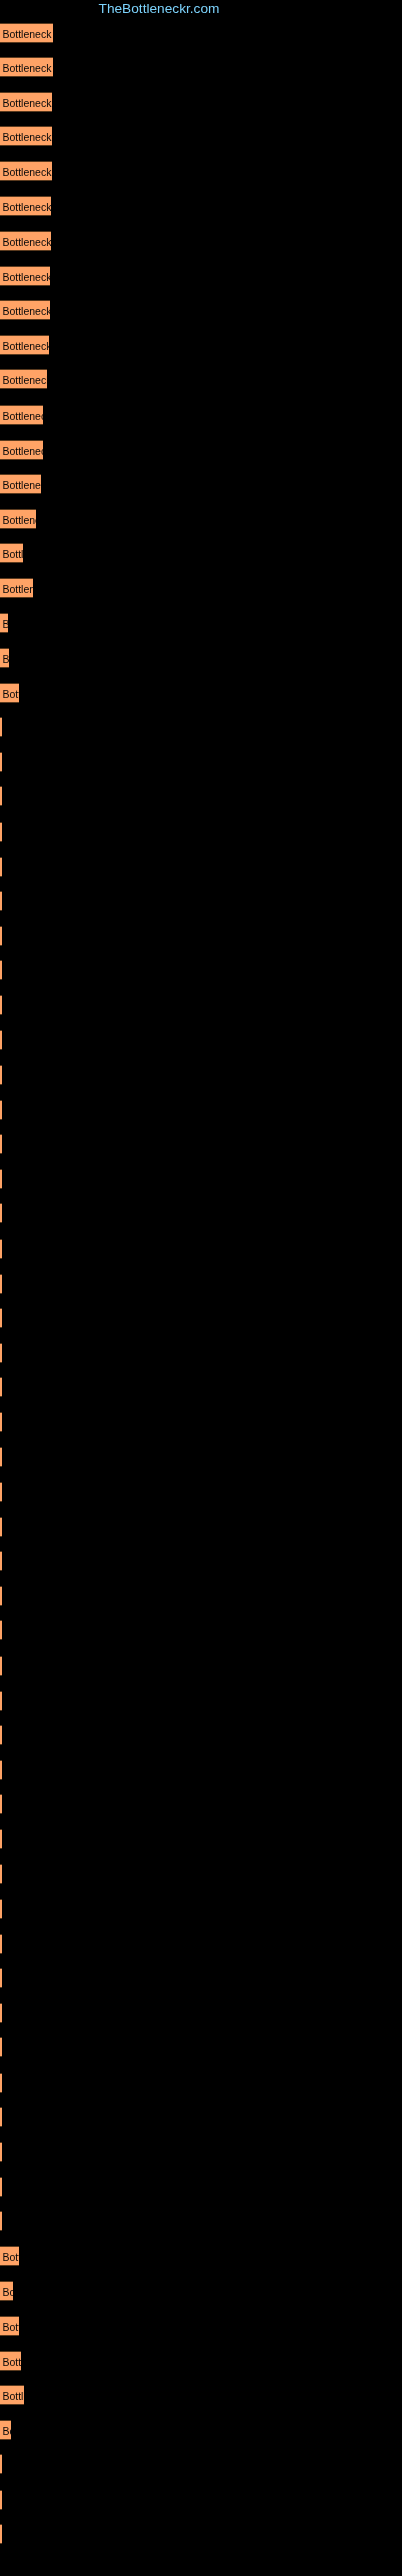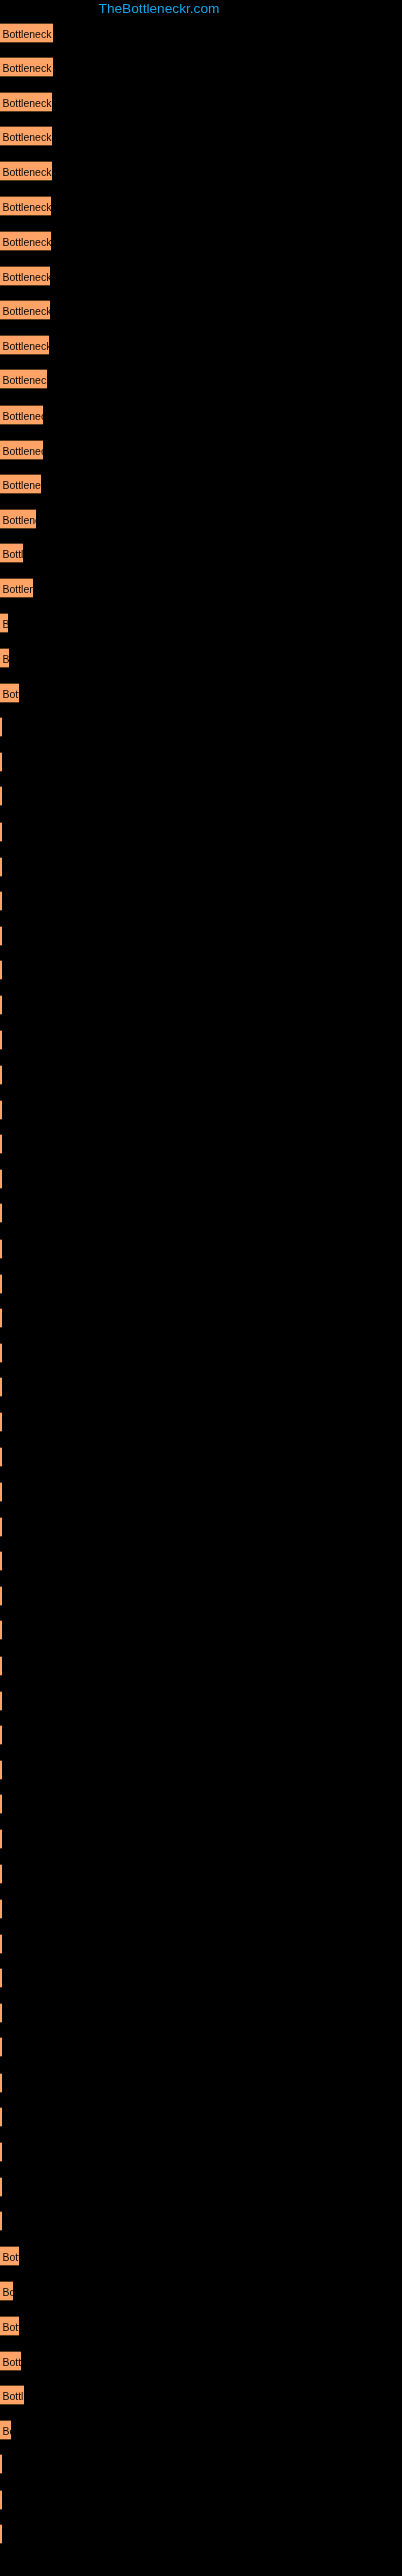--- a/index.html
+++ b/index.html
@@ -14,21 +14,21 @@
     overflow: hidden;
     font-family: "Liberation Sans", sans-serif;
   }
 
   .site-title {
     position: absolute;
     top: 0.8px;
     left: 0;
     width: 318px;
     text-align: center;
-    color: #0ea5e9;
+    color: #7dd3fc;
     font-size: 13.7px;
     font-family: "Liberation Sans", sans-serif;
     letter-spacing: 0px;
     white-space: nowrap;
   }
 
   .chart {
     position: absolute;
     top: 0;
     left: 0;

